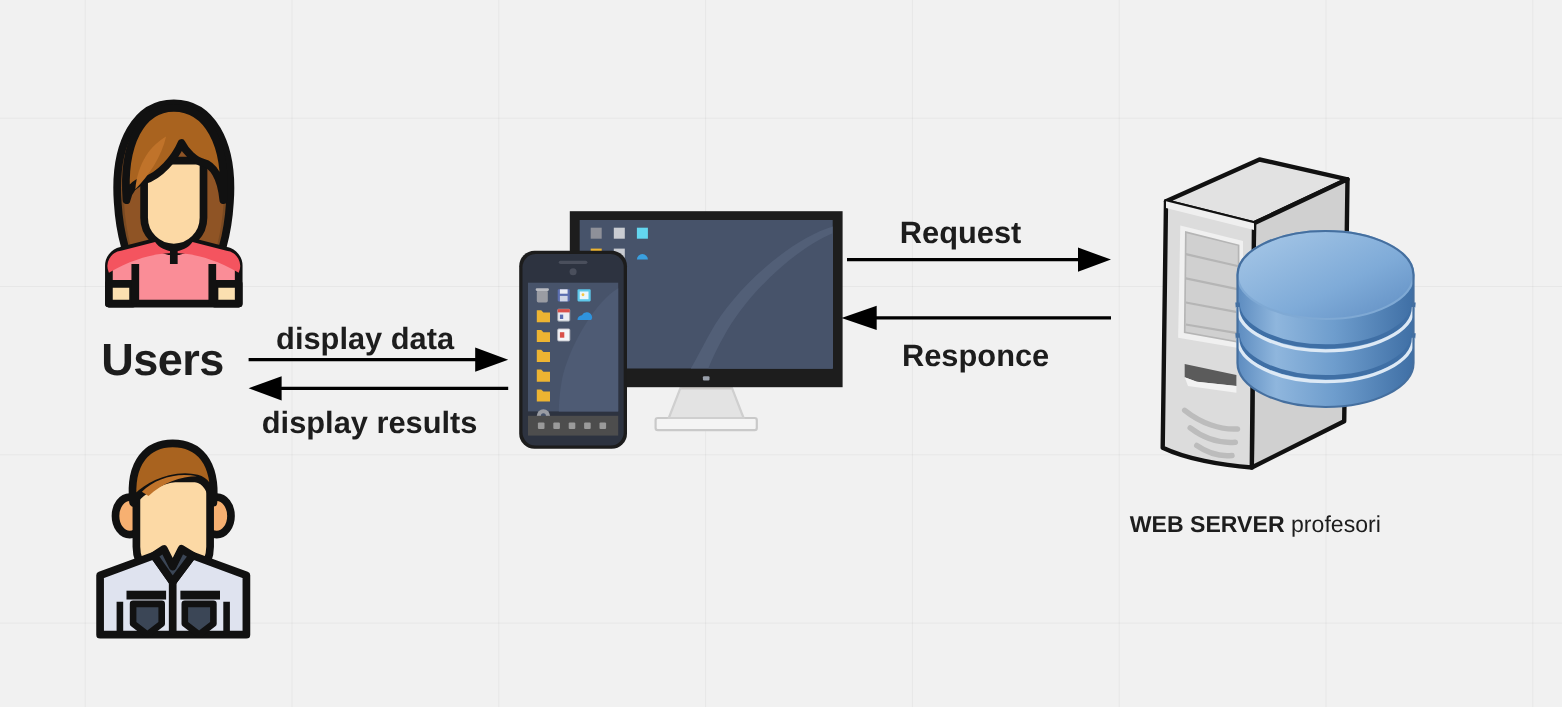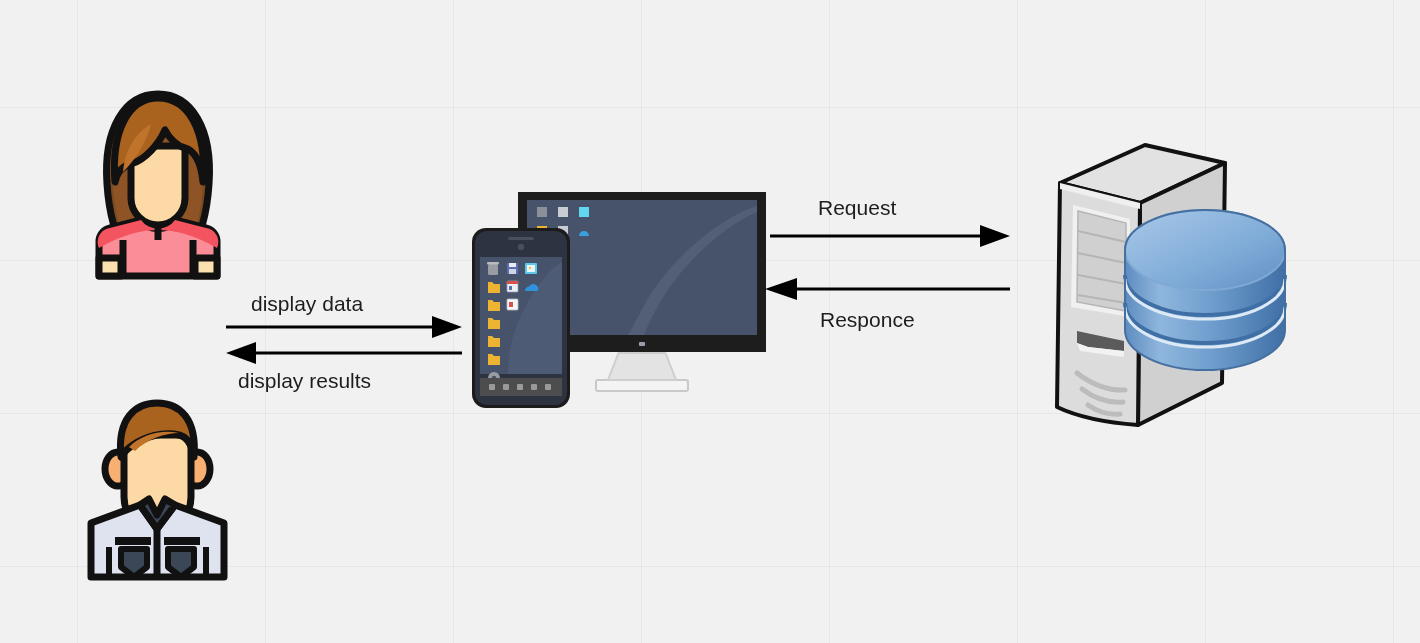--- a/index.html
+++ b/index.html
@@ -20,21 +20,21 @@
     background-position:77px 107px;
   }
   .abs{position:absolute;}
   .lbl{
     position:absolute;
     color:#1d1d1d;
     white-space:nowrap;
     font-family:"Liberation Sans", sans-serif;
   }
   .lbl-users{font-size:41px;font-weight:bold;letter-spacing:-0.5px;}
-  .lbl-arrow{font-size:21px;font-weight:normal;}
+  .lbl-arrow{font-size:28px;font-weight:bold;}
   .lbl-server{font-size:21px;}
   .lbl-server b{font-weight:bold;}
 
   
   svg{display:block;overflow:visible;}
 </style>
 </head>
 <body>
 
 <div id="canvas">
@@ -56,20 +56,21 @@
       <path d="M6 160 a14 14 0 0 1 11 -20 L48 132 a20 18 0 0 0 34 0 L113 140 a14 14 0 0 1 11 20 C100 146 80 142 65 142 C50 142 30 146 6 160 Z" fill="#f4545f"></path>
 
       <rect x="6" y="170" width="22" height="18" fill="#fbe0b0" stroke="#111" stroke-width="7" stroke-linejoin="round"></rect>
       <rect x="102" y="170" width="22" height="18" fill="#fbe0b0" stroke="#111" stroke-width="7" stroke-linejoin="round"></rect>
 
       <path d="M30 152 v36 M100 152 v36" stroke="#111" stroke-width="7" fill="none"></path>
 
       <path d="M65 136 v16" stroke="#111" stroke-width="7" fill="none"></path>
     </svg>
   </div>
+  <div class="lbl lbl-users" style="left:92px;top:304px;">Users</div>
 
   <div class="abs" style="left:85px;top:397px;width:145px;height:180px;">
     <svg width="145" height="180" viewBox="0 0 145 180">
 
       <ellipse cx="33" cy="72" rx="13" ry="17" fill="#f7b071" stroke="#111" stroke-width="7"></ellipse>
       <ellipse cx="112" cy="72" rx="13" ry="17" fill="#f7b071" stroke="#111" stroke-width="7"></ellipse>
 
       <path d="M58 100 h29 v38 a14.5 14.5 0 0 1 -29 0 Z" fill="#f7b071" stroke="#111" stroke-width="7" stroke-linejoin="round"></path>
 
       <path d="M39 38 h67 v62 a33.5 33.5 0 0 1 -67 0 Z" fill="#fcd9a5" stroke="#111" stroke-width="7" stroke-linejoin="round"></path>
@@ -263,14 +264,17 @@
         <path d="M95 172 a80 40 0 0 0 160 0" fill="none" stroke="#dde9f5" stroke-width="3"></path>
 
         <ellipse cx="175" cy="115" rx="80" ry="40" fill="url(#dbTop)"></ellipse>
         <ellipse cx="175" cy="115" rx="80" ry="40" fill="none" stroke="#7fa9d4" stroke-width="2"></ellipse>
 
         <path d="M95 195 v-80 a80 40 0 0 1 160 0 v80 a80 40 0 0 1 -160 0 Z" fill="none" stroke="#456f9f" stroke-width="2"></path>
       </g>
     </svg>
   </div>
 
+  <div class="lbl lbl-server" style="left:1027px;top:466px;">
+    <b>WEB SERVER</b><span> profesori</span>
+  </div>
 
 </div>
 
 </body></html>

